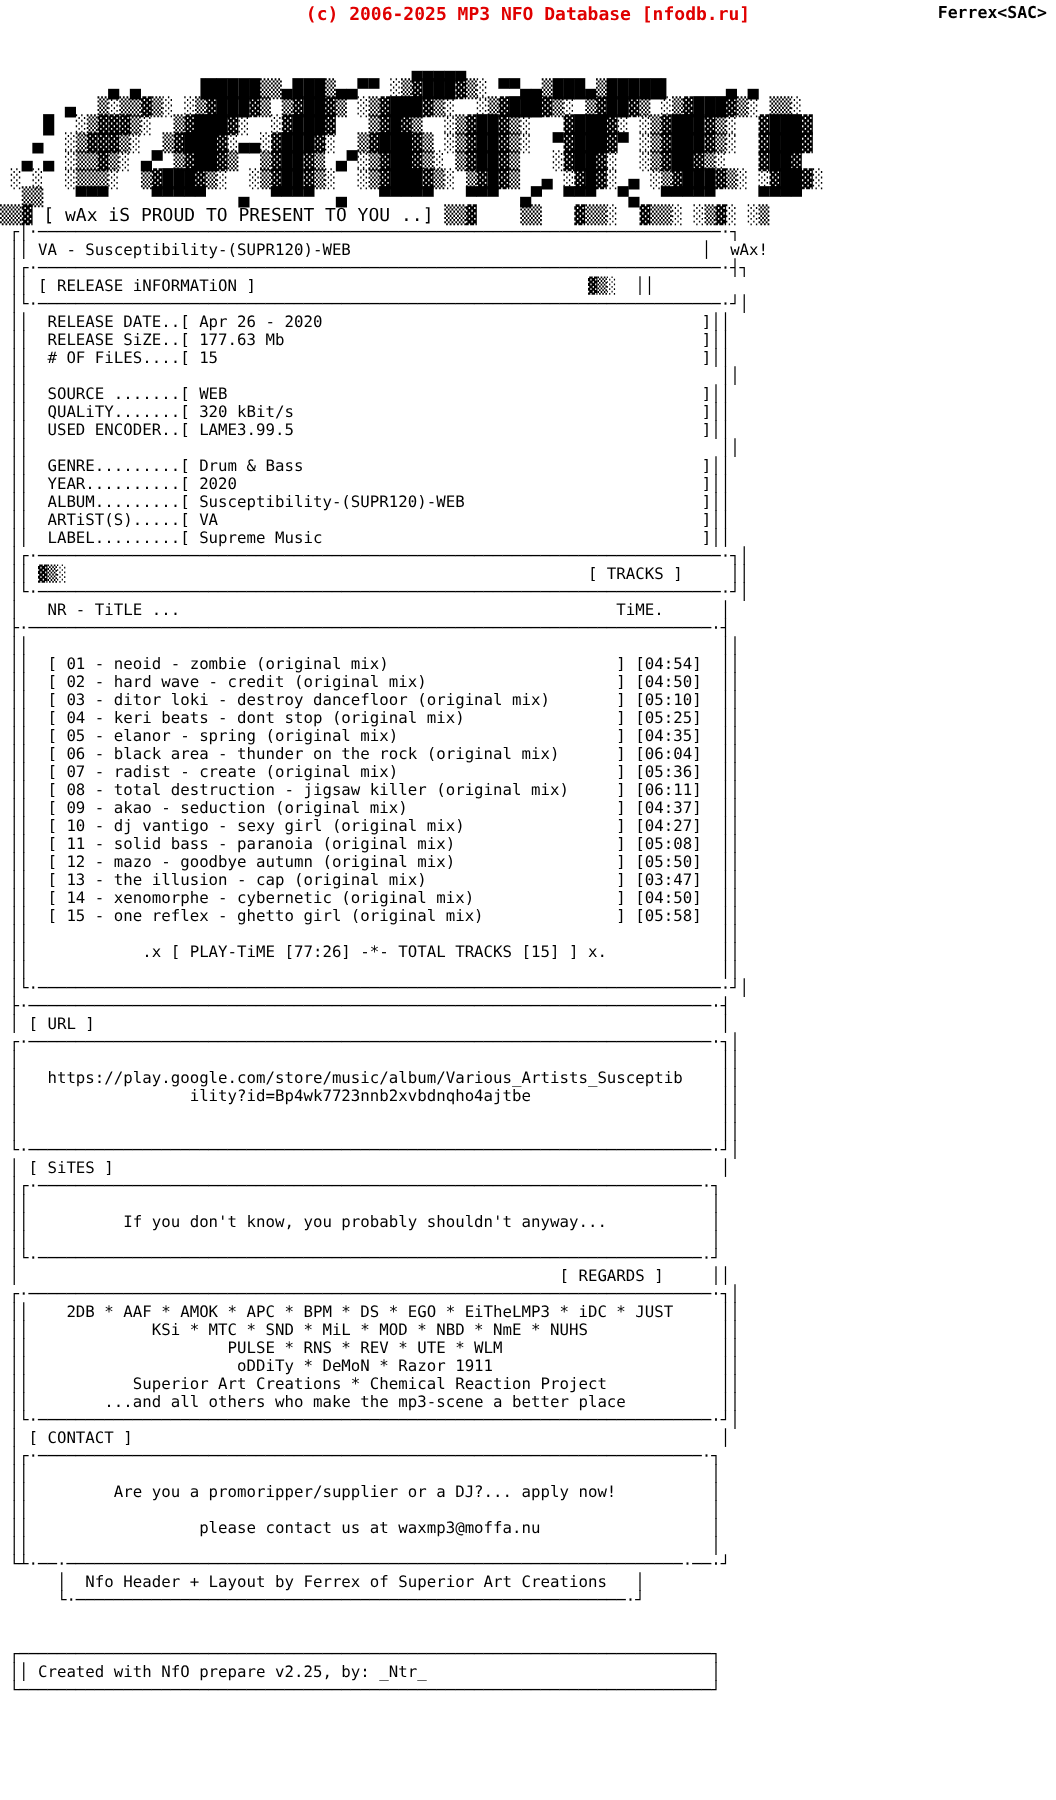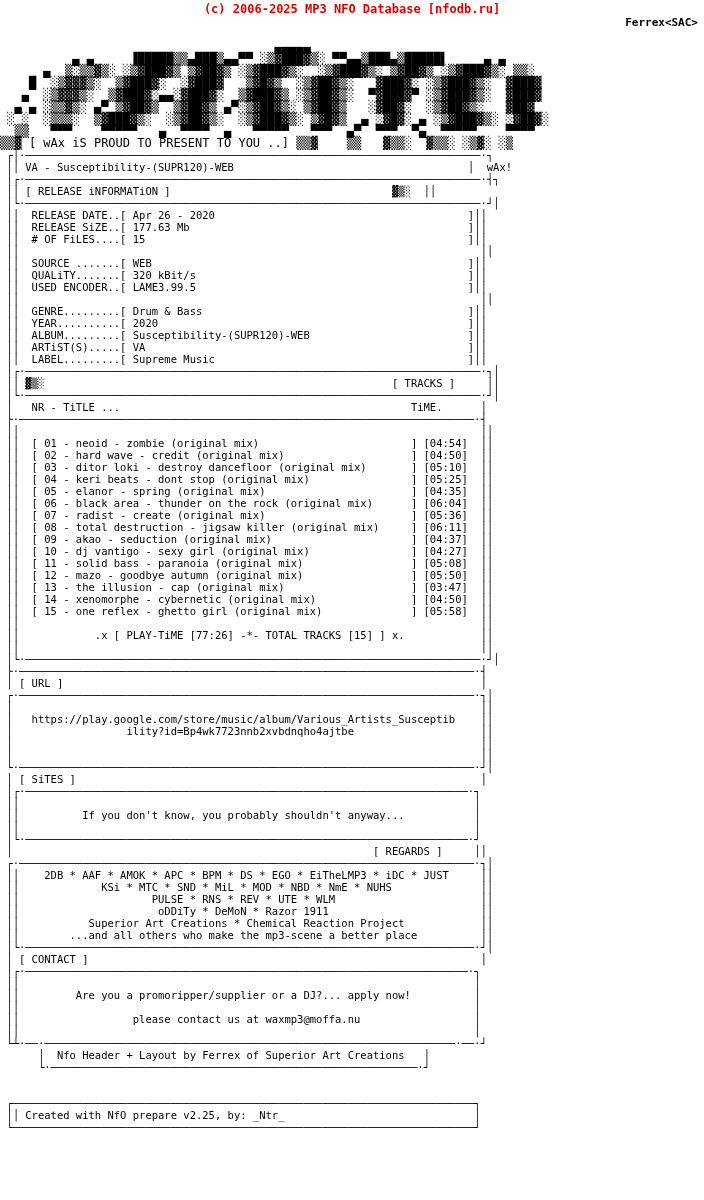--- a/index.html
+++ b/index.html
@@ -49,21 +49,21 @@
     font-family: "DejaVu Sans Mono", "Liberation Mono", monospace;
   }
   .art {
     font-size: 12px;
     line-height: 12px;
     letter-spacing: 0px;
   }
   .credit-tag {
     position: absolute;
     right: 6px;
-    top: 17px;
+    top: 3px;
     font-size: 11px;
     line-height: 12px;
     font-weight: bold;
     white-space: pre;
   }
 </style>
 </head>
 <body>
 
 <div id="page">

